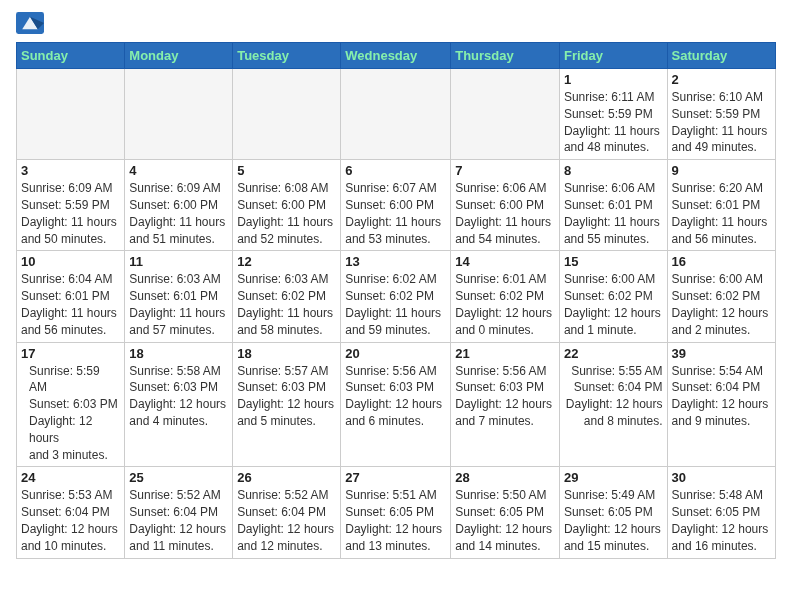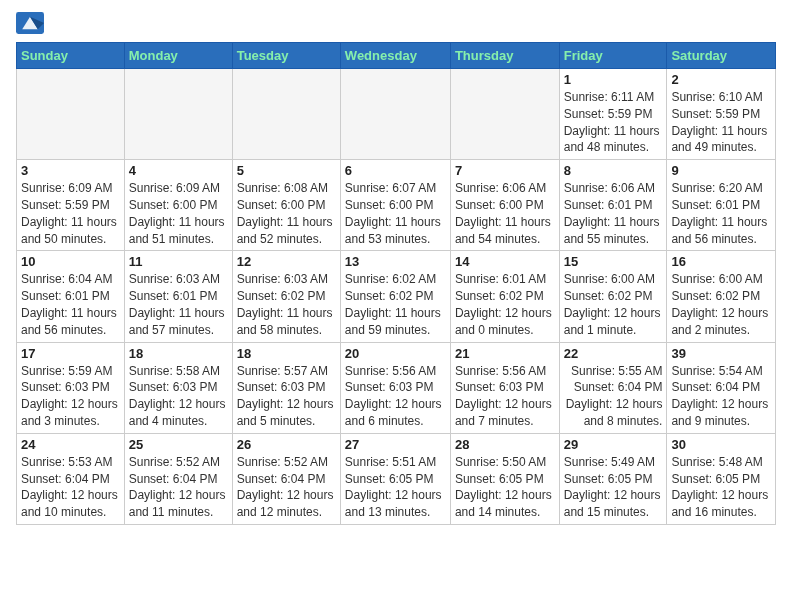--- a/index.html
+++ b/index.html
@@ -247,21 +247,21 @@
             <span class="day-num">16</span>
             <div class="day-info" style="white-space: pre-line;">Sunrise: 6:00 AM
 Sunset: 6:02 PM
 Daylight: 12 hours
 and 2 minutes.</div>
           </td>
         </tr>
         <tr>
           <td>
             <span class="day-num">17</span>
-            <div class="day-info" style="white-space: pre-line;">Sunrise: 5:59 AM
+            <div class="day-info" style="white-space: pre-line; margin-left: 8px;">Sunrise: 5:59 AM
 Sunset: 6:03 PM
 Daylight: 12 hours
 and 3 minutes.</div>
           </td>
           <td>
             <span class="day-num">18</span>
             <div class="day-info" style="white-space: pre-line;">Sunrise: 5:58 AM
 Sunset: 6:03 PM
 Daylight: 12 hours
 and 4 minutes.</div>

